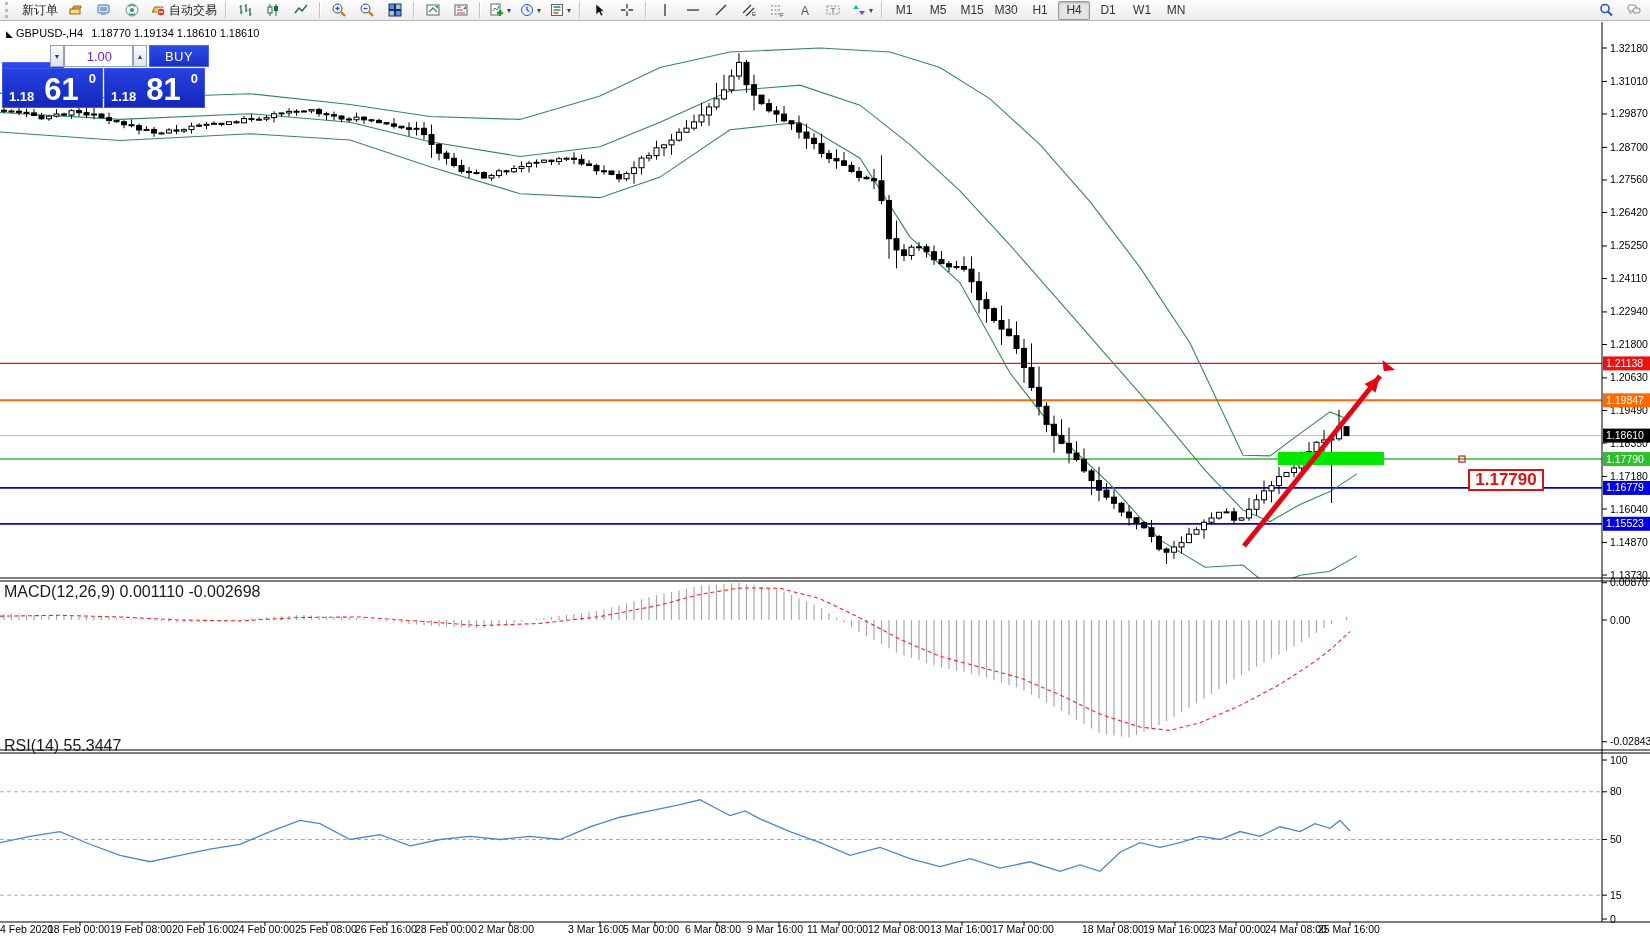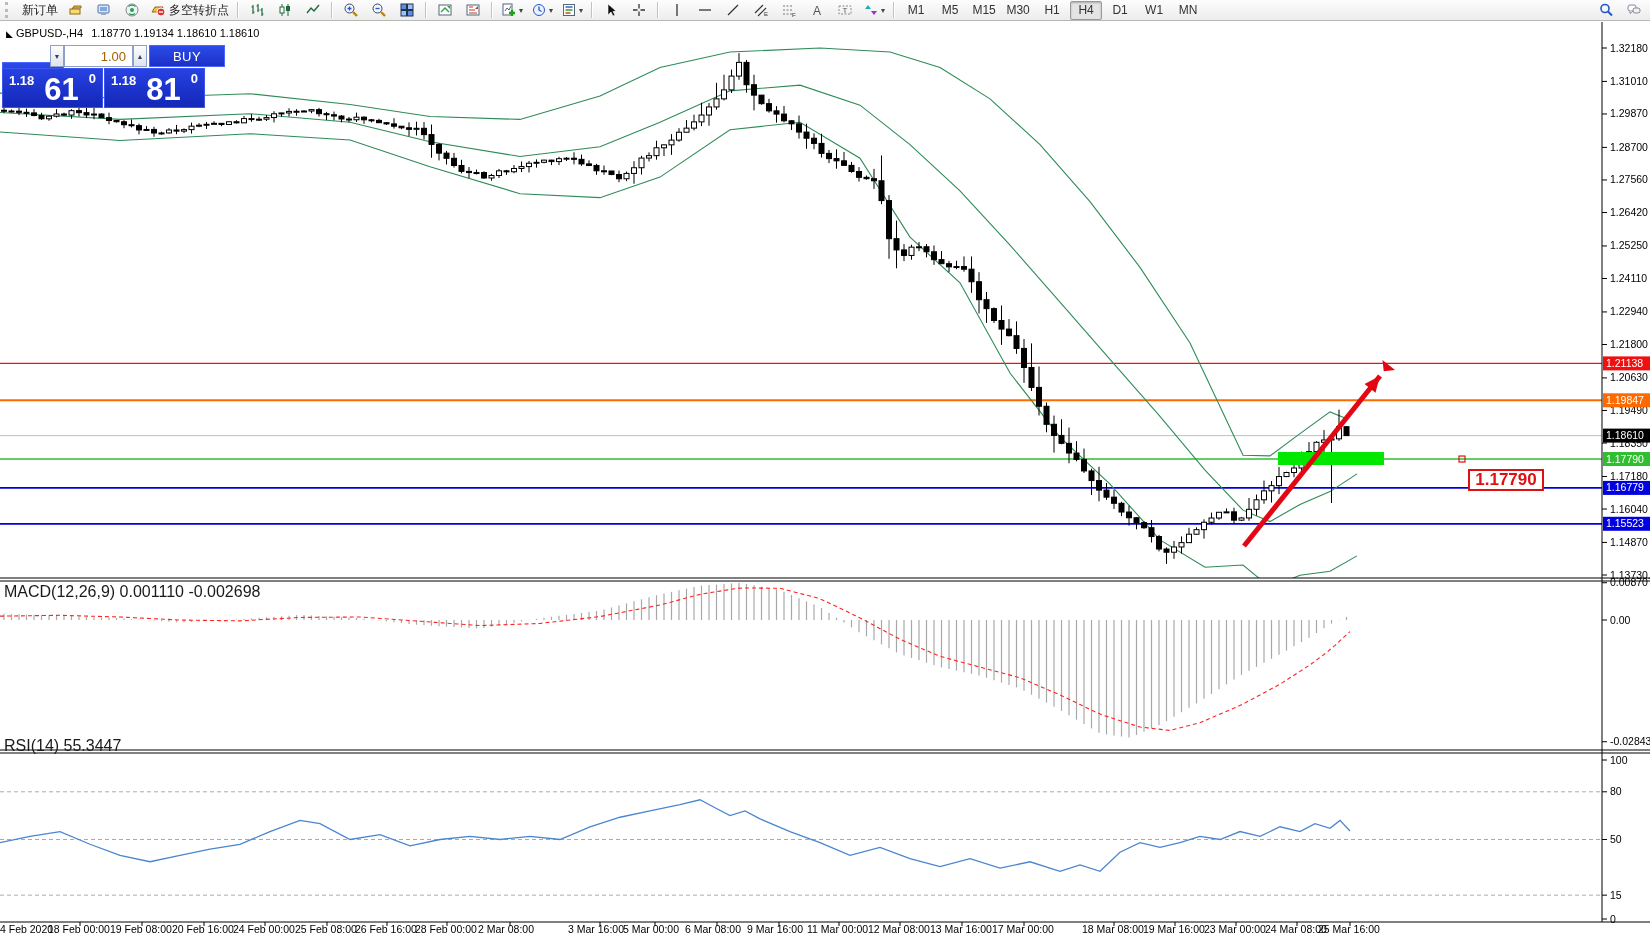--- a/index.html
+++ b/index.html
@@ -32,24 +32,24 @@
 
   .ind-label{position:absolute;left:4px;font-size:16px;color:#1a1a1a;white-space:nowrap;}
 
   
   .trade-panel{position:absolute;left:2px;top:24px;width:203px;height:83px;font-family:"Liberation Sans",sans-serif;}
   .tp-btn{position:absolute;background:linear-gradient(#2c4be8,#1b30c8);color:#fff;border:1px solid #4b66ff;
     display:flex;align-items:center;justify-content:center;font-size:13px;letter-spacing:.5px;box-sizing:border-box;}
   .tp-spin{position:absolute;background:linear-gradient(#fdfdfd,#dfe3ef);border:1px solid #8fa0c8;color:#2c4bे8;
     display:flex;align-items:center;justify-content:center;font-size:7px;color:#345;box-sizing:border-box;}
   .tp-vol{position:absolute;background:#fff;border:1px solid #8fa0c8;box-sizing:border-box;
-    font-size:13px;text-align:right;padding-right:6px;display:flex;align-items:center;justify-content:flex-end;color:#a16207;}
+    font-size:13px;text-align:right;padding-right:20px;display:flex;align-items:center;justify-content:flex-end;color:#6d28d9;}
   .tp-price{position:absolute;background:linear-gradient(#2742e2,#1327b8);color:#fff;display:flex;
     align-items:flex-end;justify-content:center;padding-bottom:3px;box-sizing:border-box;border:1px solid #3c55f0;}
-  .tp-price .sm{font-size:13px;font-weight:bold;margin-bottom:16px;}
+  .tp-price .sm{font-size:13px;font-weight:bold;margin-bottom:0;}
   .tp-price .big{font-size:31px;font-weight:bold;line-height:28px;margin:0 10px;}
   .tp-price .sup{font-size:13px;font-weight:bold;align-self:flex-start;margin-top:2px;}
 
   
   .support-label{position:absolute;background:#fff;border:2px solid #e01010;color:#e01010;
     font-size:17px;font-weight:bold;display:flex;align-items:center;justify-content:center;box-sizing:border-box;}
   .cn-note{position:absolute;font-size:30px;font-weight:bold;color:#2ef52e;letter-spacing:2px;white-space:nowrap;
     text-shadow:2px 0 0 #0c2d72,-2px 0 0 #0c2d72,0 2px 0 #0c2d72,0 -2px 0 #0c2d72,2px 2px 0 #0c2d72,3px 3px 1px #0c2d72;}
 </style>
 </head>
@@ -195,21 +195,21 @@
       </div>
       <div class="tb-btn">
         <svg class="tb-icon">
           <use href="#ic-signal"></use>
         </svg>
       </div>
       <div class="tb-btn">
         <svg class="tb-icon">
           <use href="#ic-autotrade"></use>
         </svg>
-        <span class="lbl">多空转折点</span>
+        <span class="lbl">自动交易</span>
       </div>
       <div class="tb-sep"></div>
       <div class="tb-btn">
         <svg class="tb-icon">
           <use href="#ic-chart-bars"></use>
         </svg>
       </div>
       <div class="tb-btn">
         <svg class="tb-icon">
           <use href="#ic-chart-candles"></use>
@@ -1041,21 +1041,21 @@
   <div class="chart-title">
     <span class="tri">◣</span><span>GBPUSD-,H4</span><span class="ohlc">1.18770 1.19134 1.18610 1.18610</span>
   </div>
 
   
   <div class="trade-panel">
     <div class="tp-btn" style="left:0;top:17px;width:62px;height:22px">SELL</div>
     <div class="tp-spin" style="left:48px;top:0;width:14px;height:22px">▼</div>
     <div class="tp-vol" style="left:62px;top:0;width:69px;height:22px">1.00</div>
     <div class="tp-spin" style="left:131px;top:0;width:14px;height:22px">▲</div>
-    <div class="tp-btn" style="left:147px;top:0;width:76px;height:22px">BUY</div>
+    <div class="tp-btn" style="left:147px;top:0;width:60px;height:22px">BUY</div>
     <div class="tp-price" style="left:0;top:23px;width:101px;height:40px">
       <span class="sm">1.18</span>
           <span class="big">61</span>
           <span class="sup">0</span>
     </div>
     <div class="tp-price" style="left:102px;top:23px;width:101px;height:40px">
       <span class="sm">1.18</span>
           <span class="big">81</span>
           <span class="sup">0</span>
     </div>

